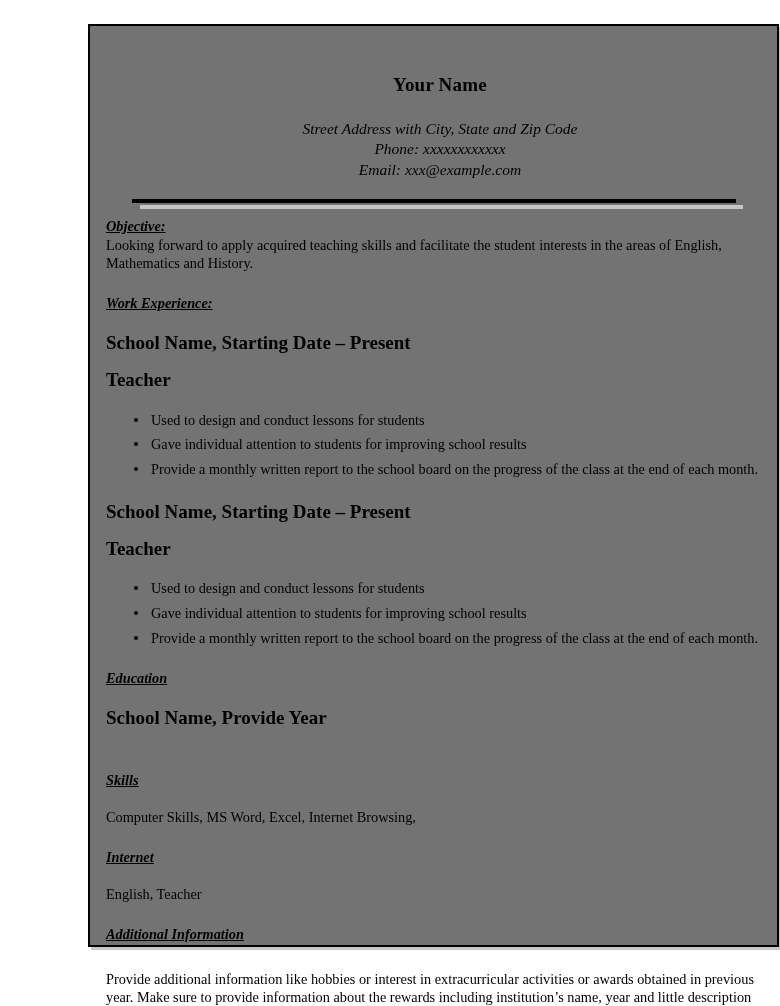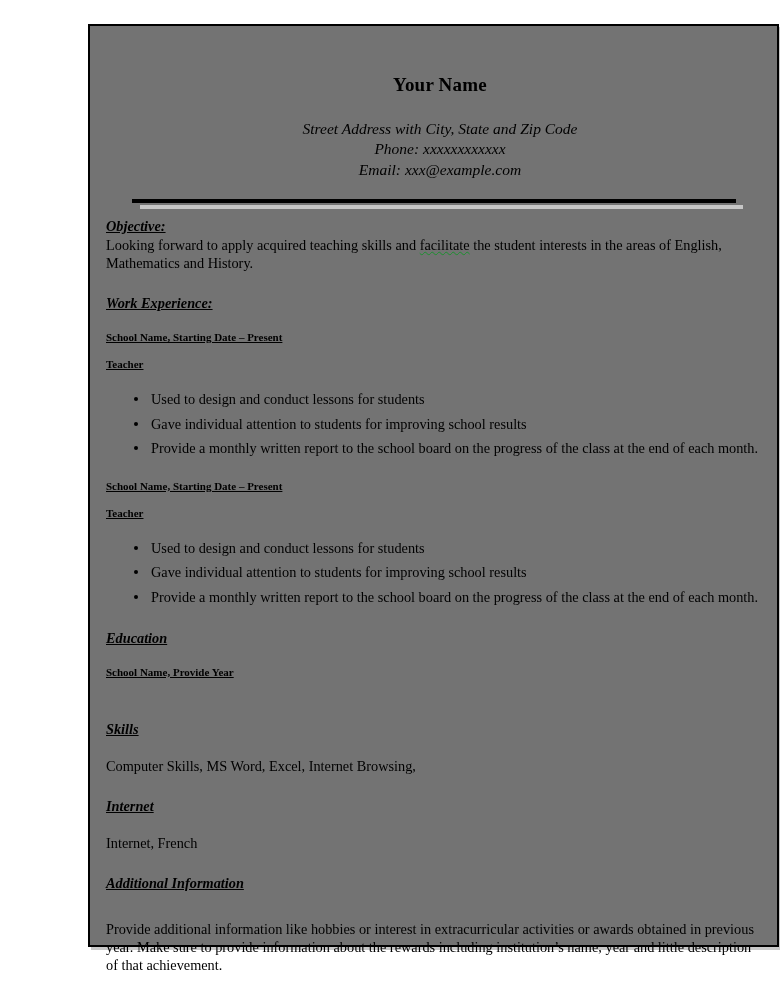--- a/index.html
+++ b/index.html
@@ -92,39 +92,37 @@
     font-size: 14.3px;
     text-decoration: underline;
     display: inline-block;
     margin: 0;
     font-style: italic;
   }
   .section-head-row { margin: 0 0 1px 0; }
 
   .sub-head {
     font-weight: bold;
-    font-size: 11px;
-    margin: 0;
-    text-decoration: underline;
+    font-size: 19px;
+    margin: 0;
   }
 
   .para {
     margin: 0;
     font-size: 14.3px;
     line-height: 1.27;
   }
 
   .gap-sm  { height: 13px; }
   .gap-md  { height: 18px; }
   .gap-lg  { height: 22px; }
   .gap-xl  { height: 26px; }
 
   
   .squiggle {
-    text-decoration: underline;
     text-decoration-style: wavy;
     text-decoration-color: #1a8f2e;
     text-decoration-thickness: 1px;
     text-underline-offset: 1px;
   }
 
   
   ul.bullets {
     list-style: none;
     margin: 0;
@@ -244,21 +242,21 @@
       </div>
       <div class="gap-md"></div>
       <p class="para">Computer Skills, MS Word, Excel, Internet Browsing,</p>
 
       <div class="gap-lg"></div>
 
       <div class="section-head-row">
         <span class="section-head">Internet</span>
       </div>
       <div class="gap-md"></div>
-      <p class="para">Internet, French</p>
+      <p class="para">English, Teacher</p>
 
       <div class="gap-lg"></div>
 
       <div class="section-head-row">
         <span class="section-head">Additional Information</span>
       </div>
       <div class="gap-xl"></div>
       <p class="para para-wide">Provide additional information like hobbies or interest in extracurricular activities or awards obtained in previous year. Make sure to provide information about the rewards including institution’s name, year and little description of that achievement.</p>
 
     </div>

